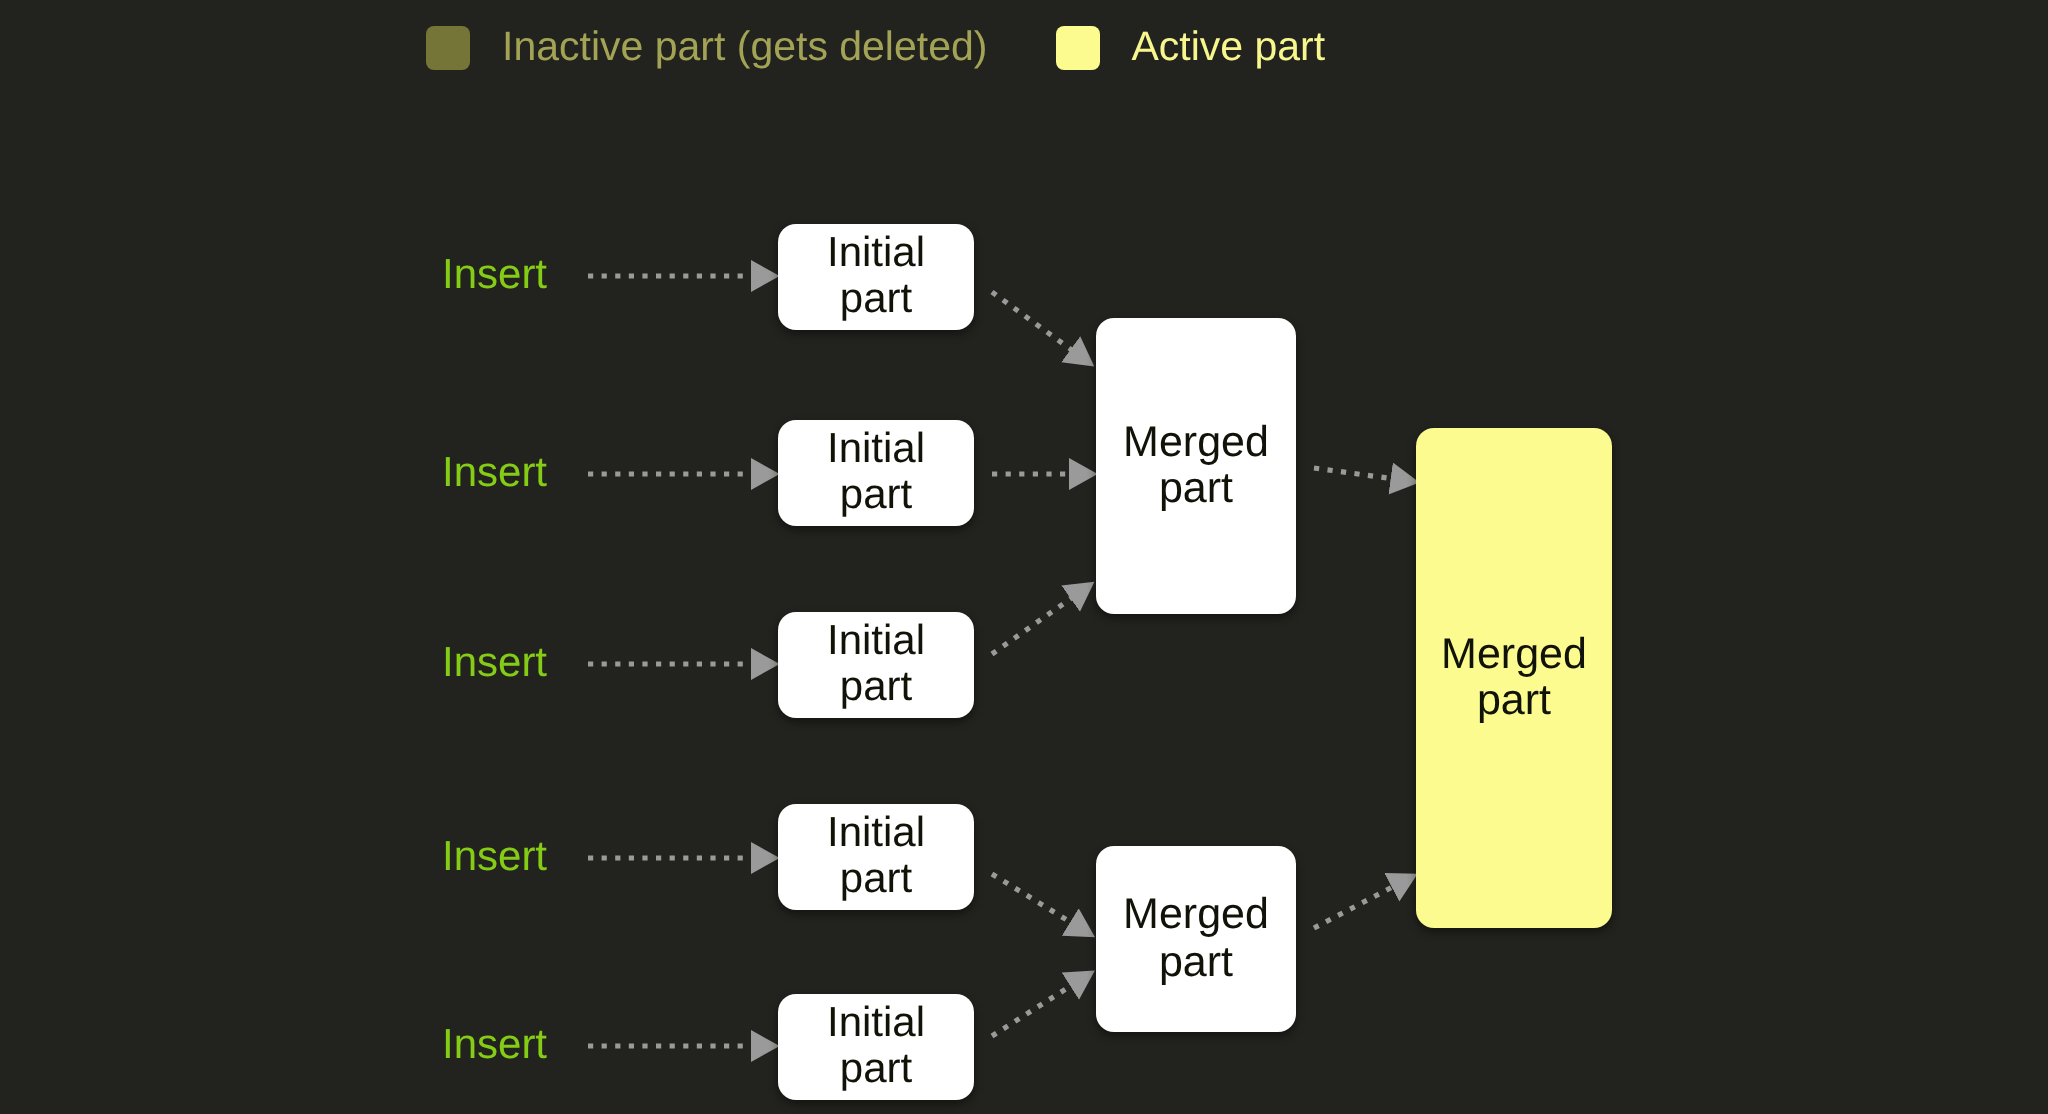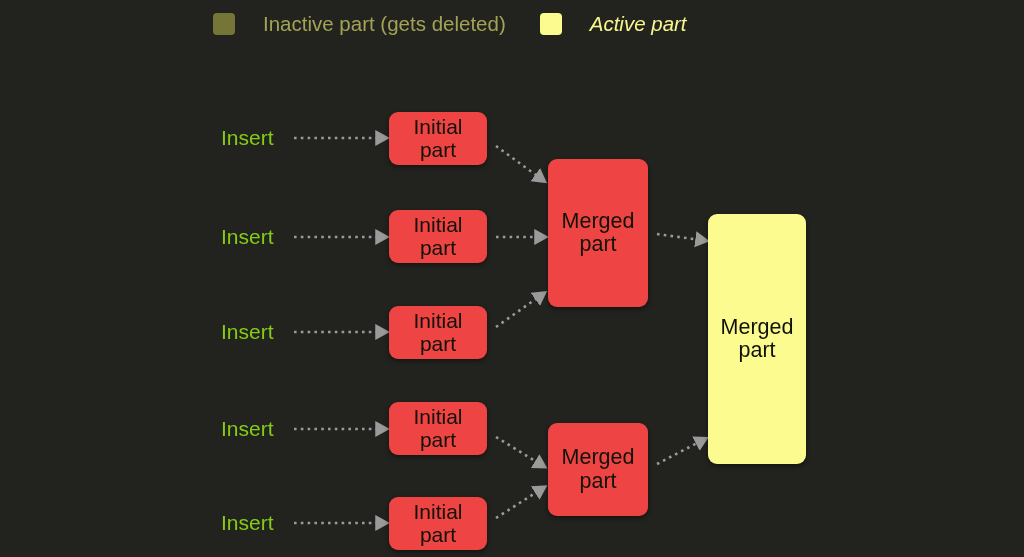--- a/index.html
+++ b/index.html
@@ -26,38 +26,38 @@
     top: 8px;
     left: 213px;
     display: flex;
     align-items: center;
     gap: 34px;
     height: 32px;
   }
   .legend-entry {
     display: flex;
     align-items: center;
-    gap: 28px;
+    gap: 16px;
     text-align: center;
   }
   .swatch {
     width: 22px;
     height: 22px;
     border-radius: 4px;
     display: block;
   }
   .swatch.inactive { background: #757538; }
   .swatch.active   { background: #fbfb8f; }
   .legend-label {
     font-size: 20.5px;
     line-height: 22px;
     white-space: nowrap;
   }
   .legend-label.inactive { color: #a3a356; }
-  .legend-label.active   { color: #f7f78d; font-style: italic; }
+  .legend-label.active   { color: #f7f78d; }
 
   
   #arrows {
     position: absolute;
     inset: 0;
     width: 1024px;
     height: 557px;
     pointer-events: none;
   }
 
@@ -67,21 +67,21 @@
     box-sizing: border-box;
     display: flex;
     align-items: center;
     justify-content: center;
     text-align: center;
     color: #111208;
     border-radius: 9px;
     line-height: 1.08;
     box-shadow: 0 2px 5px rgba(0,0,0,0.45);
   }
-  .node.inactive { background: #ef4444; }
+  .node.inactive { background: #ffffff; }
   .node.active   { background: #fbfb8f; }
 
   .node.initial {
     width: 98px;
     height: 53px;
     left: 389px;
     font-size: 21px;
   }
   .node.merged-small {
     width: 100px;

